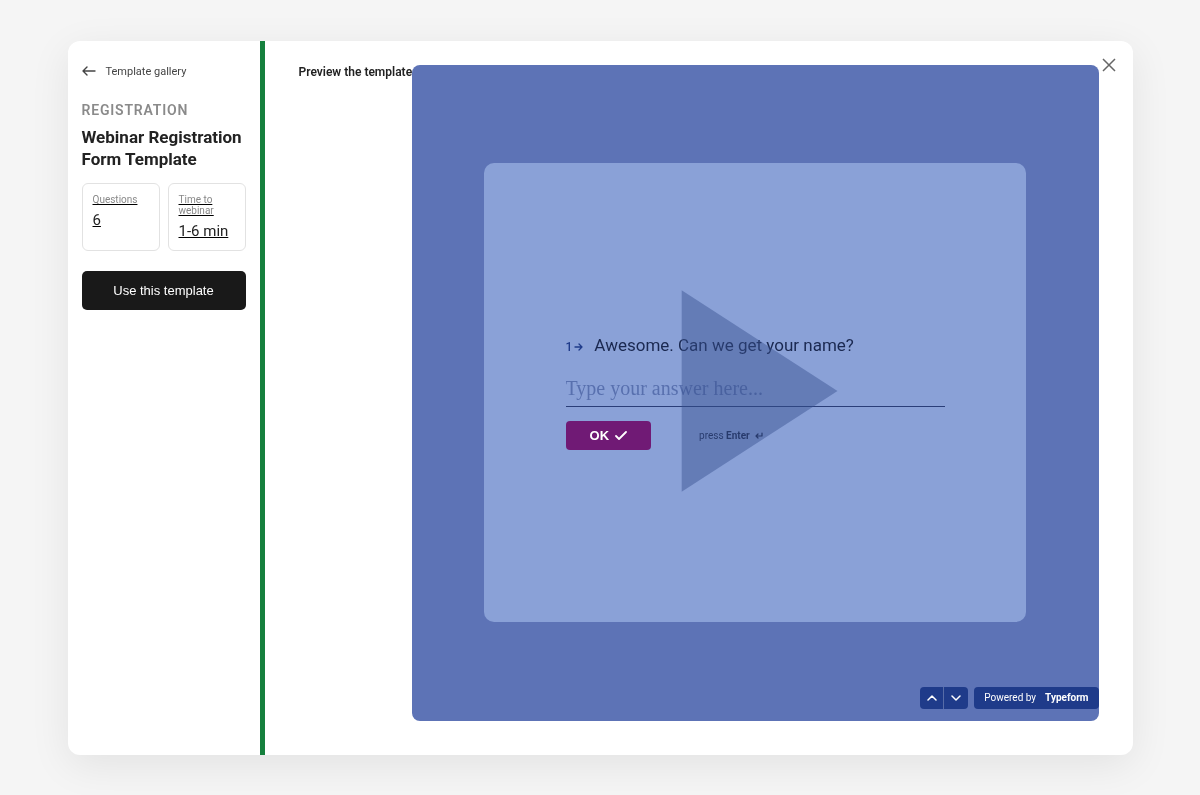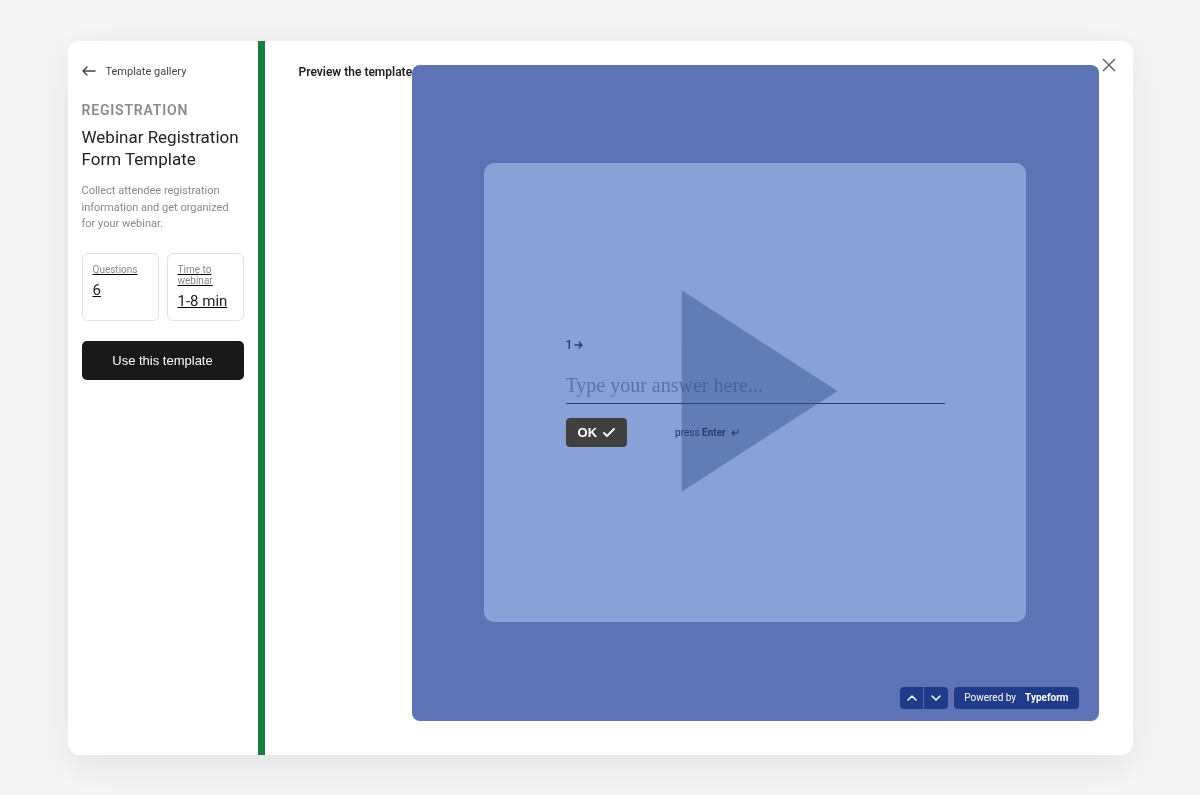--- a/index.html
+++ b/index.html
@@ -38,21 +38,21 @@
       justify-content: center;
       cursor: pointer;
       color: #666;
       z-index: 10;
     }
     .close-btn svg { width: 14px; height: 14px; }
 
     
     .sidebar {
       width: 197px;
-      border-right: 7px solid #15803d;
+      border-right: 5px solid #15803d;
       padding: 24px 14px 14px 14px;
       flex-shrink: 0;
     }
     .back-link {
       display: flex;
       align-items: center;
       gap: 10px;
       font-size: 11px;
       color: #444;
       cursor: pointer;
@@ -61,21 +61,21 @@
     .back-link svg { width: 14px; height: 10px; }
     .category {
       font-size: 14px;
       font-weight: 600;
       letter-spacing: 0.8px;
       color: #8a8a8a;
       margin-bottom: 8px;
     }
     .title {
       font-size: 17px;
-      font-weight: 400;
+      font-weight: 700;
       color: #222;
       line-height: 1.35;
       margin-bottom: 12px;
     }
     .desc {
       font-size: 11px;
       color: #888;
       line-height: 1.5;
       margin-bottom: 20px;
     }
@@ -180,25 +180,25 @@
       margin-bottom: 14px;
       font-family: Liberation Serif, serif;
     }
     .answer-input::placeholder { color: #5068a8; opacity: 0.85; }
     .ok-row {
       display: flex;
       align-items: center;
       gap: 12px;
     }
     .ok-btn {
-      background: #404040;
+      background: #701a75;
       color: #fff;
       border: none;
       border-radius: 4px;
-      padding: 7px 12px;
+      padding: 7px 24px;
       font-size: 13px;
       font-weight: 700;
       display: flex;
       align-items: center;
       gap: 6px;
       cursor: pointer;
     }
     .ok-btn svg { width: 12px; height: 10px; }
     .enter-hint {
       font-size: 10px;
@@ -215,21 +215,21 @@
       transform: translate(-50%, -50%);
       z-index: 3;
       cursor: pointer;
       opacity: 0.45;
     }
     .play-overlay svg { width: 190px; height: 220px; }
 
     .bottom-controls {
       position: absolute;
       bottom: 12px;
-      right: 20px;
+      right: 0;
       display: flex;
       gap: 6px;
     }
     .nav-btns {
       display: flex;
       background: #1f3b8a;
       border-radius: 4px;
       overflow: hidden;
     }
     .nav-btn {
@@ -267,50 +267,50 @@
 
   <aside class="sidebar">
     <div class="back-link">
       <svg viewBox="0 0 14 10">
           <path d="M5 1 L1 5 L5 9 M1 5 L13 5" stroke="#444" stroke-width="1.4" fill="none" stroke-linecap="round" stroke-linejoin="round"></path>
         </svg>
       <span>Template gallery</span>
     </div>
     <div class="category">REGISTRATION</div>
     <h1 class="title">Webinar Registration Form Template</h1>
-    <p class="desc">Collect attendee registration information and get organized for your webinar.</p>
 
     <div class="stats">
       <div class="stat">
         <div class="stat-label">Questions</div>
         <div class="stat-value">6</div>
       </div>
       <div class="stat">
         <div class="stat-label">Time to webinar</div>
-        <div class="stat-value">1-8 min</div>
+        <div class="stat-value">1-6 min</div>
       </div>
     </div>
 
     <button class="use-btn">Use this template</button>
   </aside>
 
   <main class="main">
     <div class="preview-heading">Preview the template</div>
 
     <div class="preview-outer">
       <div class="preview-inner">
 
         <div class="question-block">
           <div class="q-line">
             <span class="q-num">
               <span>1</span>
               <svg viewBox="0 0 10 8">
                   <path d="M1 4 L8 4 M5 1 L8 4 L5 7" stroke="#1f3b8a" stroke-width="1.3" fill="none" stroke-linecap="round" stroke-linejoin="round"></path>
                 </svg>
             </span>
+            <span class="q-text">Awesome. Can we get your name?</span>
           </div>
           <input class="answer-input" type="text" placeholder="Type your answer here..." style="">
           <div class="ok-row">
             <button class="ok-btn">
               <span>OK</span>
               <svg viewBox="0 0 12 10">
                   <path d="M1 5 L4 8 L11 1" stroke="#fff" stroke-width="1.8" fill="none" stroke-linecap="round" stroke-linejoin="round"></path>
                 </svg>
             </button>
             <span class="enter-hint">

